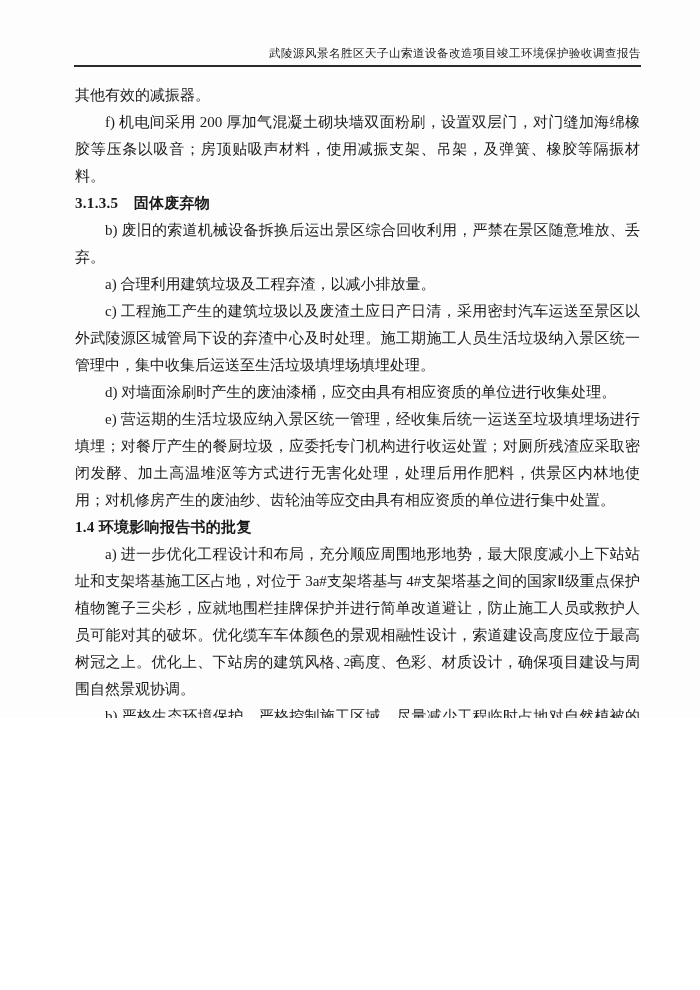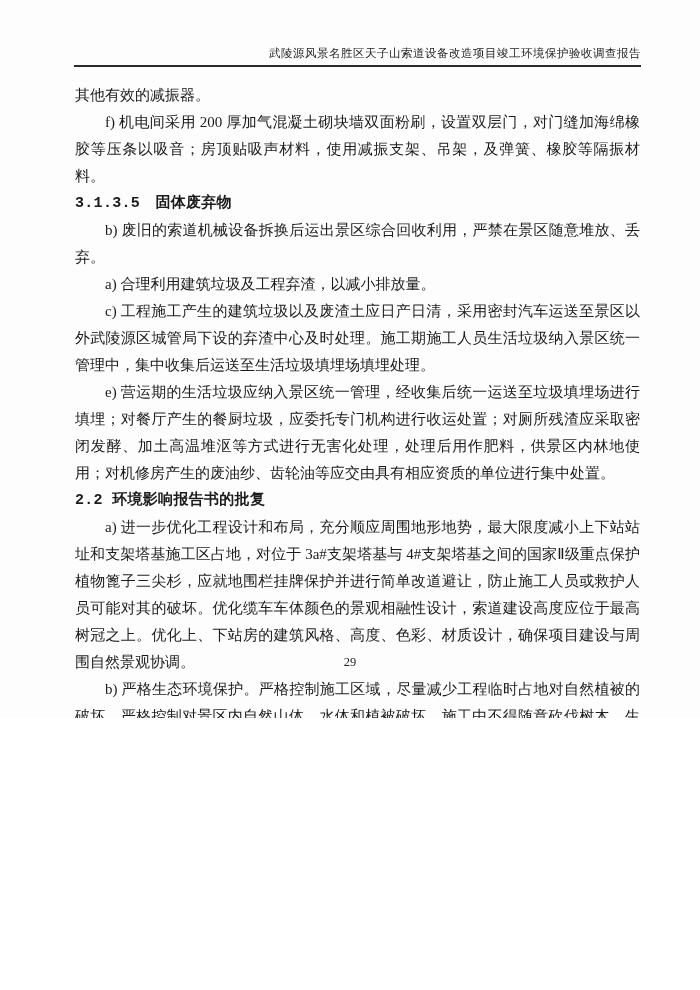--- a/index.html
+++ b/index.html
@@ -48,21 +48,21 @@
     font-family: Liberation Serif, serif;
   }
   .para.ind {
     text-indent: 2em;
   }
   .heading {
     margin: 0;
     padding: 0;
     font-size: 15px;
     font-weight: bold;
-    font-family: Liberation Mono, monospace;
+    font-family: Liberation Serif, serif;
     letter-spacing: 0.3px;
   }
   .footer {
     position: absolute;
     left: 0;
     right: 0;
     bottom: 48px;
     text-align: center;
   }
   .page-number {
@@ -80,22 +80,23 @@
     <div class="header-title">武陵源风景名胜区天子山索道设备改造项目竣工环境保护验收调查报告</div>
   </div>
 
   <div class="body-area">
     <p class="para">其他有效的减振器。</p>
     <p class="para ind">f) 机电间采用 200 厚加气混凝土砌块墙双面粉刷，设置双层门，对门缝加海绵橡胶等压条以吸音；房顶贴吸声材料，使用减振支架、吊架，及弹簧、橡胶等隔振材料。</p>
     <h3 class="heading">3.1.3.5　固体废弃物</h3>
     <p class="para ind">b) 废旧的索道机械设备拆换后运出景区综合回收利用，严禁在景区随意堆放、丢弃。</p>
     <p class="para ind">a) 合理利用建筑垃圾及工程弃渣，以减小排放量。</p>
     <p class="para ind">c) 工程施工产生的建筑垃圾以及废渣土应日产日清，采用密封汽车运送至景区以外武陵源区城管局下设的弃渣中心及时处理。施工期施工人员生活垃圾纳入景区统一管理中，集中收集后运送至生活垃圾填埋场填埋处理。</p>
+    <p class="para ind">d) 对墙面涂刷时产生的废油漆桶，应交由具有相应资质的单位进行收集处理。</p>
     <p class="para ind">e) 营运期的生活垃圾应纳入景区统一管理，经收集后统一运送至垃圾填埋场进行填埋；对餐厅产生的餐厨垃圾，应委托专门机构进行收运处置；对厕所残渣应采取密闭发酵、加土高温堆沤等方式进行无害化处理，处理后用作肥料，供景区内林地使用；对机修房产生的废油纱、齿轮油等应交由具有相应资质的单位进行集中处置。</p>
-    <h3 class="heading">2.2 环境影响报告书的批复</h3>
+    <h3 class="heading">1.4 环境影响报告书的批复</h3>
     <p class="para ind">a) 进一步优化工程设计和布局，充分顺应周围地形地势，最大限度减小上下站站址和支架塔基施工区占地，对位于 3a#支架塔基与 4#支架塔基之间的国家Ⅱ级重点保护植物篦子三尖杉，应就地围栏挂牌保护并进行简单改道避让，防止施工人员或救护人员可能对其的破坏。优化缆车车体颜色的景观相融性设计，索道建设高度应位于最高树冠之上。优化上、下站房的建筑风格、高度、色彩、材质设计，确保项目建设与周围自然景观协调。</p>
     <p class="para ind">b) 严格生态环境保护。严格控制施工区域，尽量减少工程临时占地对自然植被的破坏。严格控制对景区内自然山体、水体和植被破坏，施工中不得随意砍伐树木。生态恢复过程中应当选择乡土植物，不得使用外来物种，确保生态安全。</p>
   </div>
 
   <div class="footer">
     <span class="page-number">29</span>
   </div>
 
 </div>
 

